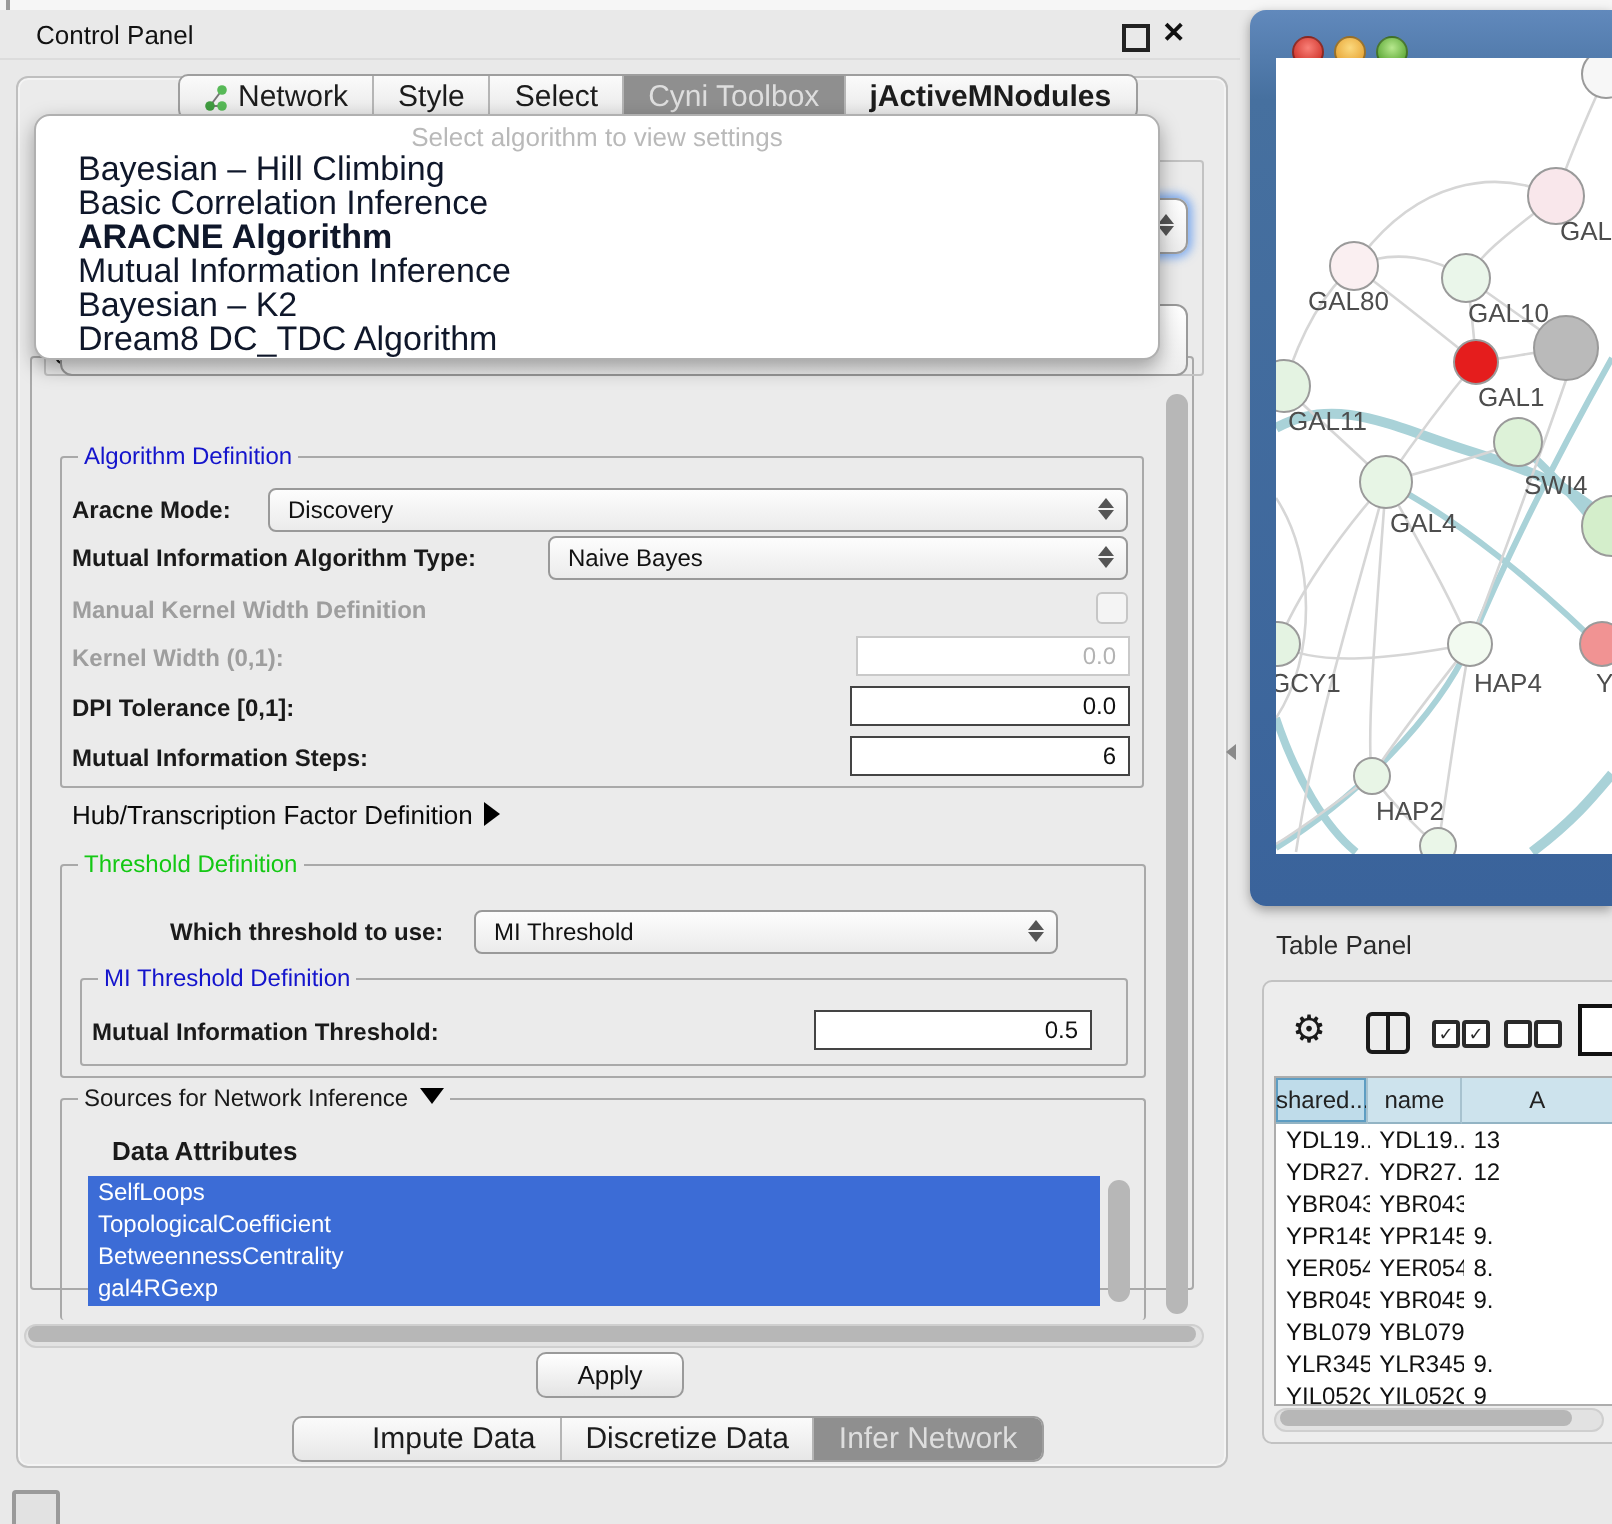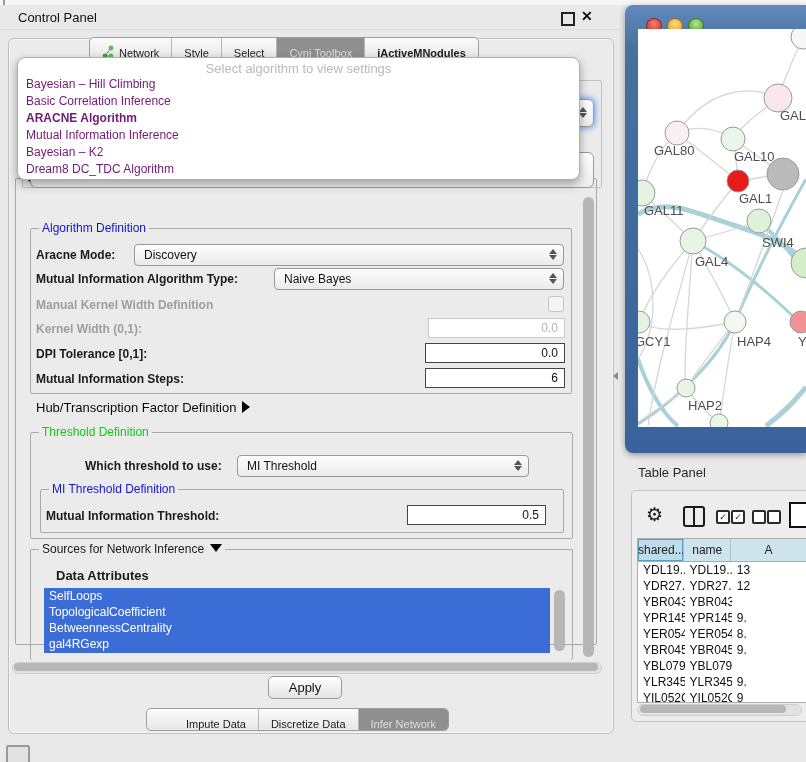--- a/index.html
+++ b/index.html
@@ -13,36 +13,36 @@
   
   #top-strip{left:0;top:0;width:806px;height:5px;background:#f6f6f6;}
   #top-tick{left:3px;top:0;width:2px;height:6px;background:#9a9a9a;}
   #cp-titlebar{left:0;top:5px;width:620px;height:24px;background:#e9e9e9;border-bottom:1px solid #dcdcdc;}
   #cp-title{left:18px;top:10px;font-size:13px;color:#111;}
   #cp-float{left:561px;top:12px;width:10px;height:10px;border:2px solid #222;background:transparent;}
   #cp-close{left:581px;top:8px;font-size:14px;font-weight:bold;color:#111;}
   #cp-panel{left:8px;top:38px;width:604px;height:694px;background:#ebebeb;border:1px solid #bfbfbf;border-radius:6px;box-shadow:0 0 0 1px #f4f4f4 inset;}
   
   .segbar{display:flex;height:21px;border:1px solid #9e9e9e;border-radius:5px;background:linear-gradient(#fbfbfb,#e7e7e7);overflow:hidden;z-index:4;}
-  .seg{display:flex;align-items:flex-end;justify-content:center;gap:4px;padding:0 12px;font-size:11px;color:#1c1c1c;border-right:1px solid #b5b5b5;cursor:default;white-space:nowrap;}
+  .seg{display:flex;align-items:center;justify-content:center;gap:4px;padding:0 12px;font-size:15px;color:#1c1c1c;border-right:1px solid #b5b5b5;cursor:default;white-space:nowrap;}
   .seg:last-child{border-right:none;}
   .seg.selected{background:var(--tab-selected-bg,#8f8f8f);color:#dedede;}
   .seg.boldtab{font-weight:bold;}
   #top-tab-bar{left:89px;top:37px;position:absolute;}
   #bottom-tab-bar{left:146px;top:708px;position:absolute;padding-left:27px;}
   
   .ghost-group{left:22px;top:80px;width:578px;height:106px;border:1px solid #c2c2c2;border-radius:2px;z-index:1;}
   .combo-ghost{position:absolute;border:1px solid #9a9a9a;border-radius:6px;background:linear-gradient(#ffffff,#ededed);z-index:1;}
   #ghost-combo1{left:30px;top:99px;width:562px;height:26px;box-shadow:0 0 5px 2px rgba(90,150,240,.75);}
   #ghost-combo2{left:30px;top:152px;width:562px;height:34px;}
   #ghost-combo2 .val{position:absolute;left:12px;top:9px;font-size:13px;color:#a5a5a5;}
   
   #algo-popup{left:17px;top:57px;width:563px;height:123px;background:#ffffff;border:1px solid #b0b0b0;border-radius:8px;box-shadow:0 4px 10px rgba(0,0,0,.35);z-index:5;padding-top:3px;box-sizing:border-box;}
   #algo-popup .hint{text-align:center;color:#b9b9b9;font-size:13px;height:15px;}
-  #algo-popup .item{font-size:12px;color:#701a75;height:17px;line-height:17px;padding-left:8px;}
+  #algo-popup .item{font-size:17px;color:#0f172a;height:17px;line-height:17px;padding-left:21px;}
   #algo-popup .item.selected{font-weight:bold;}
   
   .fieldset{position:absolute;border:1px solid #a9a9a9;border-radius:2px;}
   .legend{position:absolute;top:-8px;left:8px;background:#ebebeb;padding:0 3px;font-size:12px;color:#1a1a1a;white-space:nowrap;}
   .legend.blue{color:var(--section-blue,#1414cc);}
   .legend.green{color:var(--section-green,#14c814);}
   .flabel{position:absolute;font-size:12px;font-weight:bold;color:#1a1a1a;white-space:nowrap;}
   .flabel.disabled{color:#9e9e9e;}
   .combo{position:absolute;border:1px solid #999;border-radius:4px;background:linear-gradient(#fdfdfd,#ebebeb);font-size:12px;color:#111;}
   .combo .val{position:absolute;left:9px;top:3px;}

